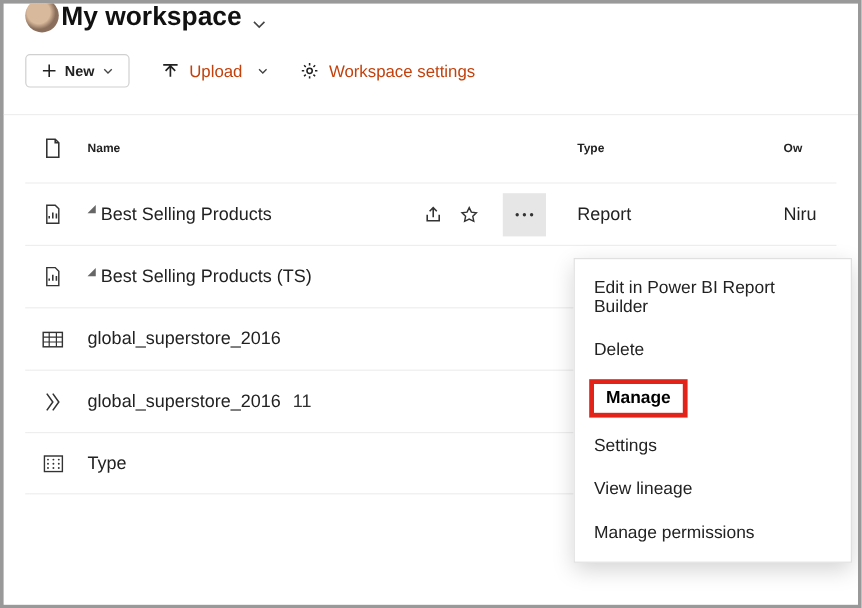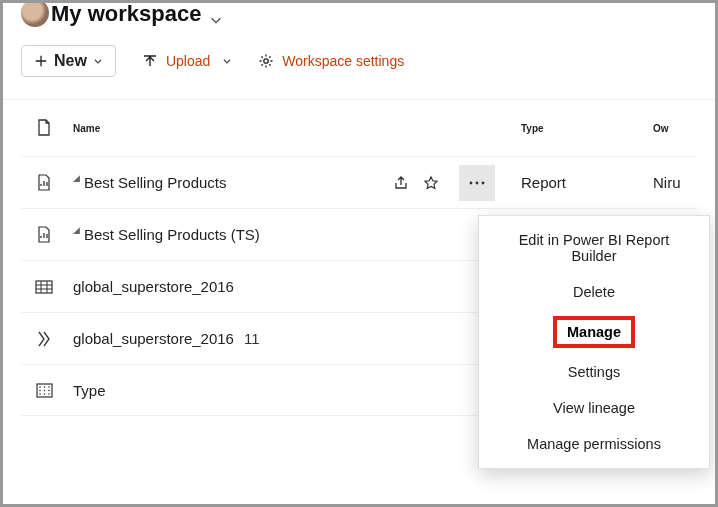--- a/index.html
+++ b/index.html
@@ -6,40 +6,40 @@
   html, body { width: 718px; height: 507px; font-family: "Segoe UI", -apple-system, sans-serif; overflow: hidden; }
   body { border: 3px solid #999; background: #fff; position: relative; }
 
   .header { padding: 0 18px 10px 18px; }
   .ws-row { display: flex; align-items: flex-end; gap: 2px; height: 24px; padding-top: 0; }
   .avatar { width: 28px; height: 28px; border-radius: 50%; background: radial-gradient(circle at 40% 40%, #d9b99b 0 40%, #8b6f5c 60% 100%); margin-top: -12px; }
   .ws-title { font-size: 22px; font-weight: 700; color: #111; margin-top: -14px; }
   .ws-chev { margin-left: 6px; color: #444; margin-top: -12px; }
 
   .toolbar { display: flex; align-items: center; gap: 26px; margin-top: 18px; }
-  .btn-new { display: flex; align-items: center; gap: 6px; border: 1px solid #d0d0d0; border-radius: 4px; padding: 6px 12px; font-size: 16px; font-weight: 600; color: #222; cursor: pointer; background: #fff; }
+  .btn-new { display: flex; align-items: center; gap: 6px; border: 1px solid #d0d0d0; border-radius: 4px; padding: 6px 12px; font-size: 12px; font-weight: 600; color: #222; cursor: pointer; background: #fff; }
   .toolbar-item { display: flex; align-items: center; gap: 8px; font-size: 14px; color: #c2410c; cursor: pointer; }
   .icon { display: inline-flex; align-items: center; justify-content: center; }
   .divider { height: 1px; background: #eee; margin: 12px 0 0 0; }
 
   .content { padding: 0 18px; }
   .table-head { display: flex; align-items: center; height: 56px; font-weight: 600; font-size: 10px; color: #222; }
   .row { display: flex; align-items: center; height: 52px; border-top: 1px solid #eee; font-size: 15px; color: #222; }
   .row.last { border-bottom: 1px solid #eee; }
   .col-icon { width: 46px; display: flex; justify-content: center; color: #333; }
   .col-name { flex: 1; display: flex; align-items: center; gap: 4px; padding-left: 6px; min-width: 0; }
   .col-actions { width: 114px; display: flex; align-items: center; justify-content: flex-end; gap: 14px; padding-right: 8px; }
   .col-type { width: 150px; padding-left: 18px; }
-  .col-owner { width: 44px; overflow: hidden; white-space: nowrap; }
+  .col-owner { width: 44px; overflow: hidden; white-space: nowrap; margin-left: 40px; }
   .cert { font-size: 9px; color: #666; position: relative; top: -5px; }
   .count-badge { margin-left: 6px; color: #333; }
 
   .more-btn { width: 36px; height: 36px; display: flex; align-items: center; justify-content: center; background: #e6e6e6; cursor: pointer; margin-left: 6px; }
 
-  .menu { position: absolute; left: 475px; top: 212px; width: 232px; background: #fff; border: 1px solid #e0e0e0; box-shadow: 0 6px 18px rgba(0,0,0,0.18); padding: 6px 0; z-index: 10; text-align: center; }
+  .menu { position: absolute; left: 475px; top: 212px; width: 232px; background: #fff; border: 1px solid #e0e0e0; box-shadow: 0 6px 18px rgba(0,0,0,0.18); padding: 6px 0; z-index: 10; }
   .menu-item { padding: 10px 16px; font-size: 14.5px; color: #222; cursor: pointer; }
   .highlight { border: 4px solid #e1231a; display: inline-block; padding: 4px 10px; margin: 2px 12px; font-size: 14.5px; cursor: pointer; }
   .like-row { padding: 4px 0; font-weight: bold; }
 
   svg { display: block; }
 </style>
 </head>
 <body>
 
 <div class="header">

